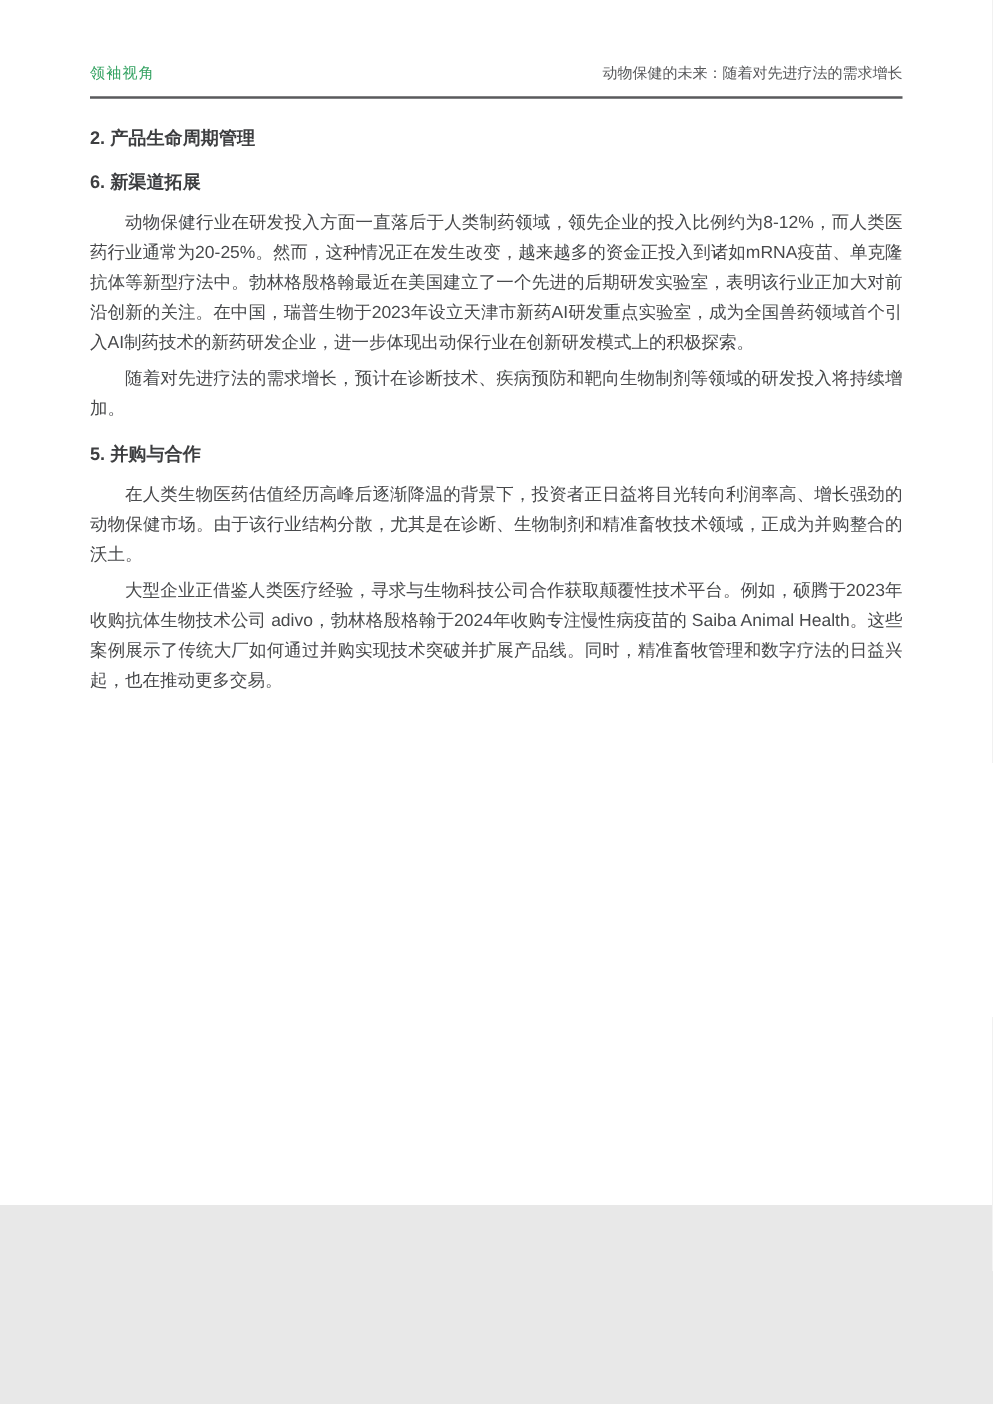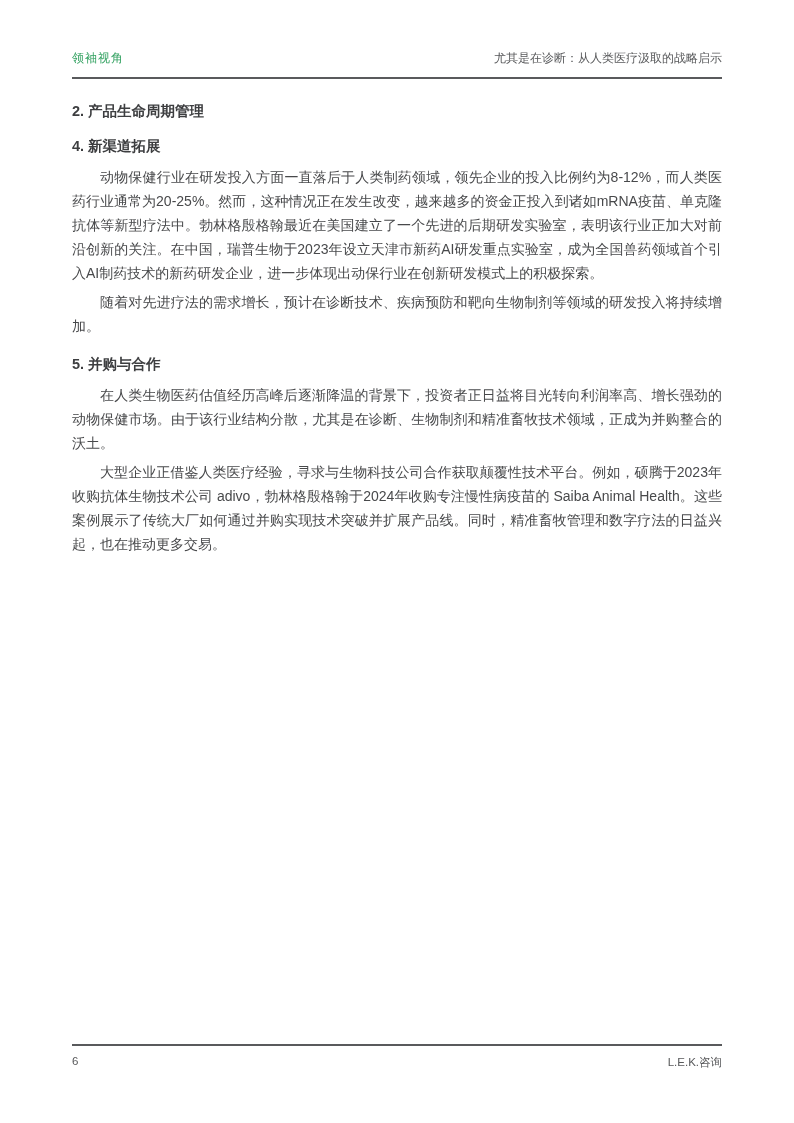--- a/index.html
+++ b/index.html
@@ -1,20 +1,20 @@
 <!DOCTYPE html>
 <html><head>
 <meta charset="utf-8">
 <style>
   * { margin: 0; padding: 0; box-sizing: border-box; }
   html, body { background: #e8e8e8; }
   .page {
     position: relative;
     width: 794px;
-    height: 1123px;
+    height: 964px;
     margin: 0 auto;
     background: #ffffff;
     font-family: "Liberation Sans", "DejaVu Sans", sans-serif;
     overflow: hidden;
   }
   .page-header {
     display: flex;
     justify-content: space-between;
     align-items: baseline;
     padding: 50px 72px 0 72px;
@@ -61,32 +61,32 @@
     color: #58595B;
   }
 </style>
 </head>
 <body>
 
 <div class="page">
 
   <header class="page-header">
     <span class="header-left">领袖视角</span>
-    <span class="header-right">尤其是在诊断：从人类医疗汲取的战略启示</span>
+    <span class="header-right">动物保健的未来：随着对先进疗法的需求增长</span>
   </header>
   <div class="header-rule"></div>
 
   <main class="content">
 
     <section class="section">
       <h2>2. 产品生命周期管理</h2>
     </section>
 
     <section class="section">
-      <h2>4. 新渠道拓展</h2>
+      <h2>6. 新渠道拓展</h2>
     </section>
 
     <section class="section">
       <p>动物保健行业在研发投入方面一直落后于人类制药领域，领先企业的投入比例约为8-12%，而人类医药行业通常为20-25%。然而，这种情况正在发生改变，越来越多的资金正投入到诸如mRNA疫苗、单克隆抗体等新型疗法中。勃林格殷格翰最近在美国建立了一个先进的后期研发实验室，表明该行业正加大对前沿创新的关注。在中国，瑞普生物于2023年设立天津市新药AI研发重点实验室，成为全国兽药领域首个引入AI制药技术的新药研发企业，进一步体现出动保行业在创新研发模式上的积极探索。</p>
       <p>随着对先进疗法的需求增长，预计在诊断技术、疾病预防和靶向生物制剂等领域的研发投入将持续增加。</p>
     </section>
 
     <section class="section">
       <h2>5. 并购与合作</h2>
       <p>在人类生物医药估值经历高峰后逐渐降温的背景下，投资者正日益将目光转向利润率高、增长强劲的动物保健市场。由于该行业结构分散，尤其是在诊断、生物制剂和精准畜牧技术领域，正成为并购整合的沃土。</p>

